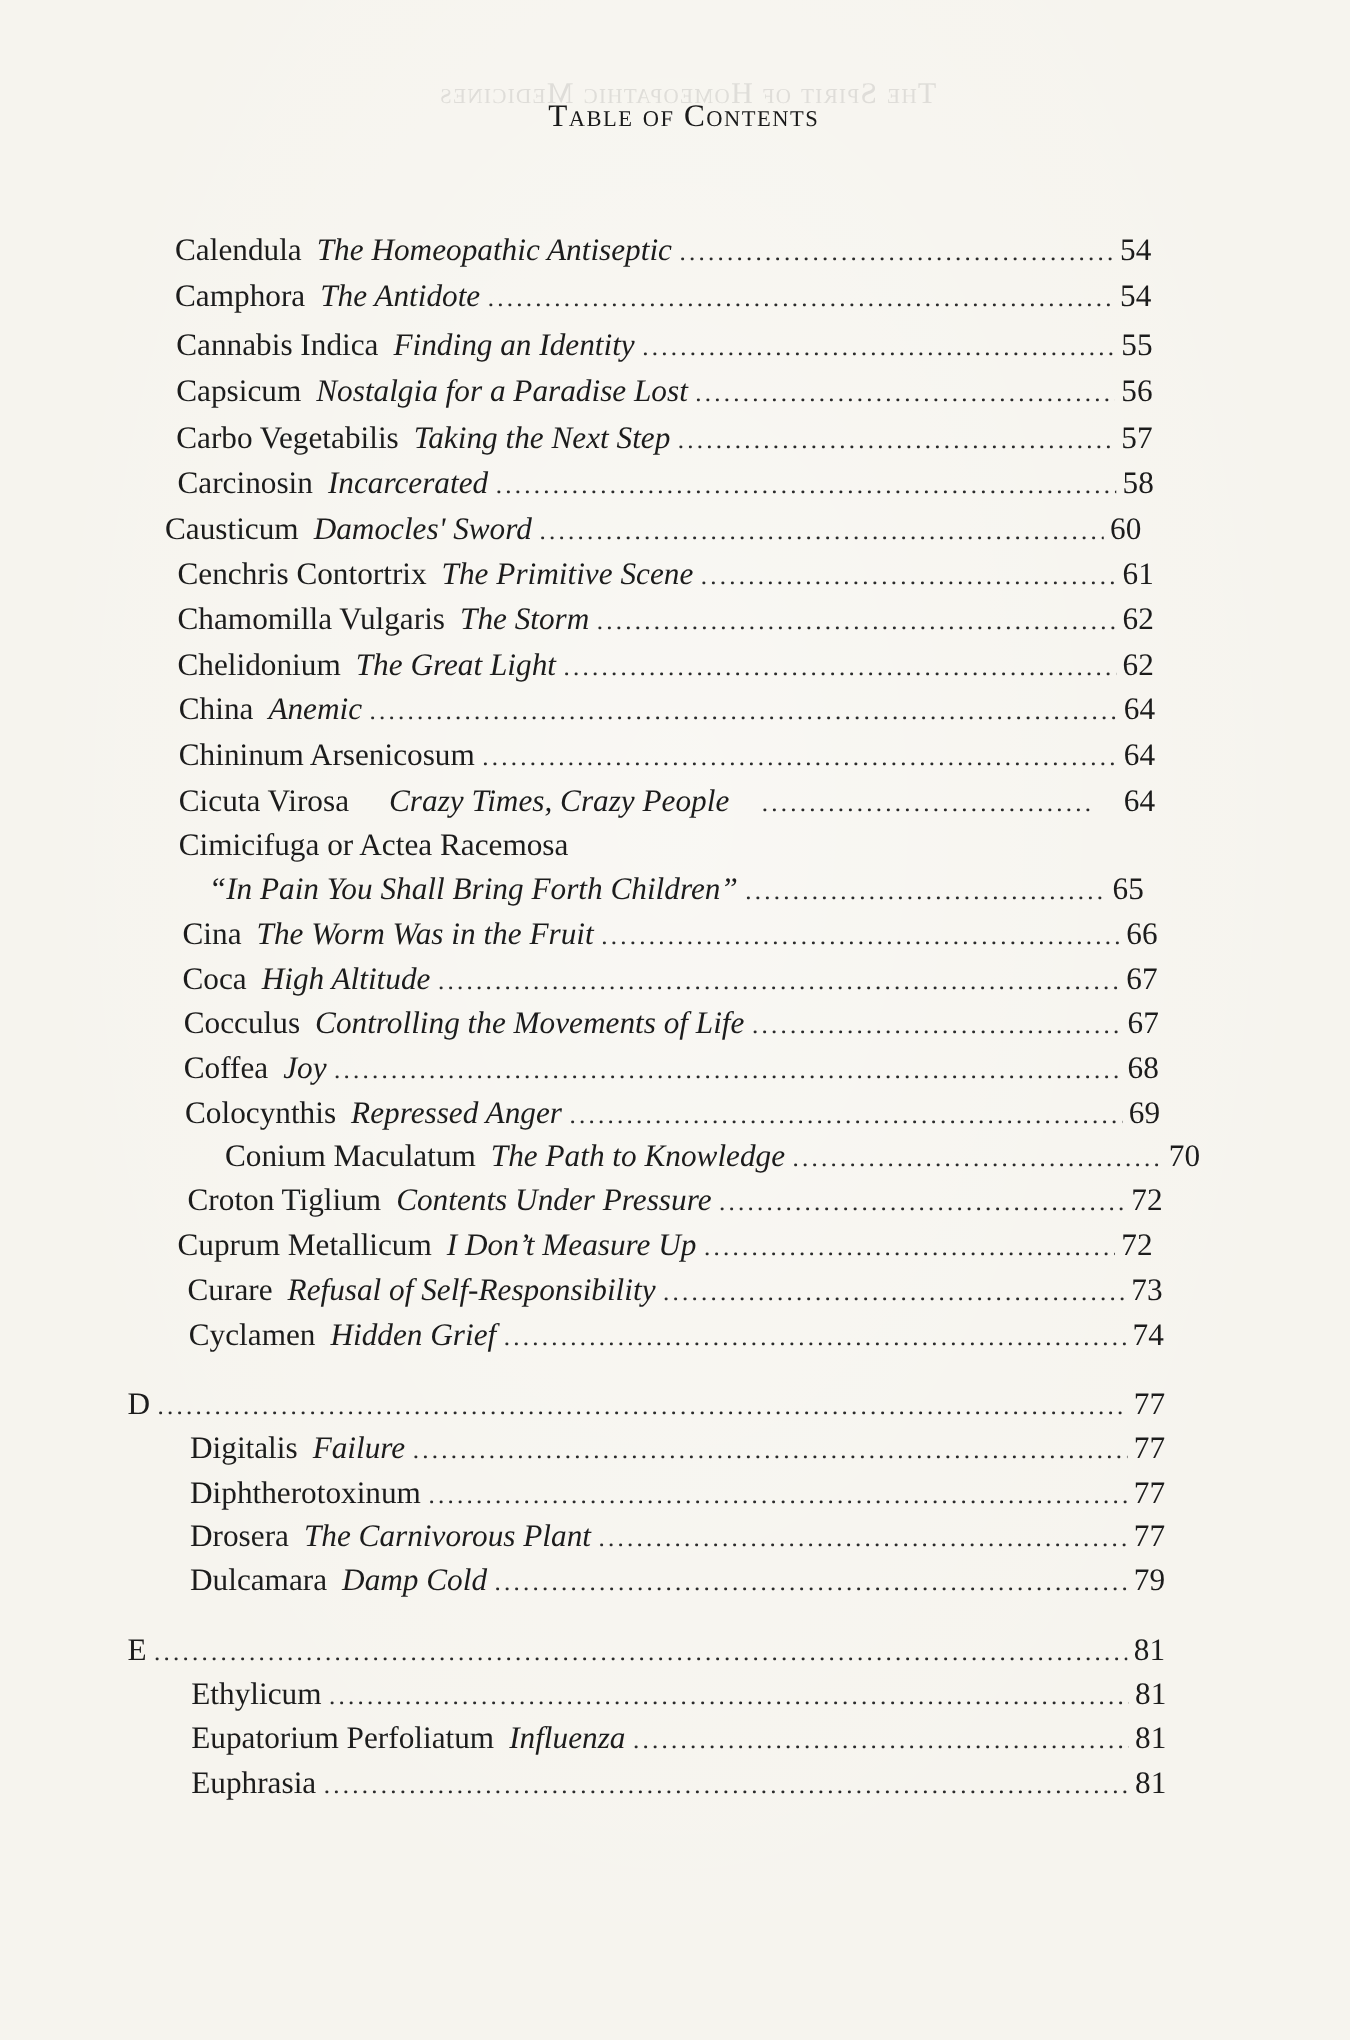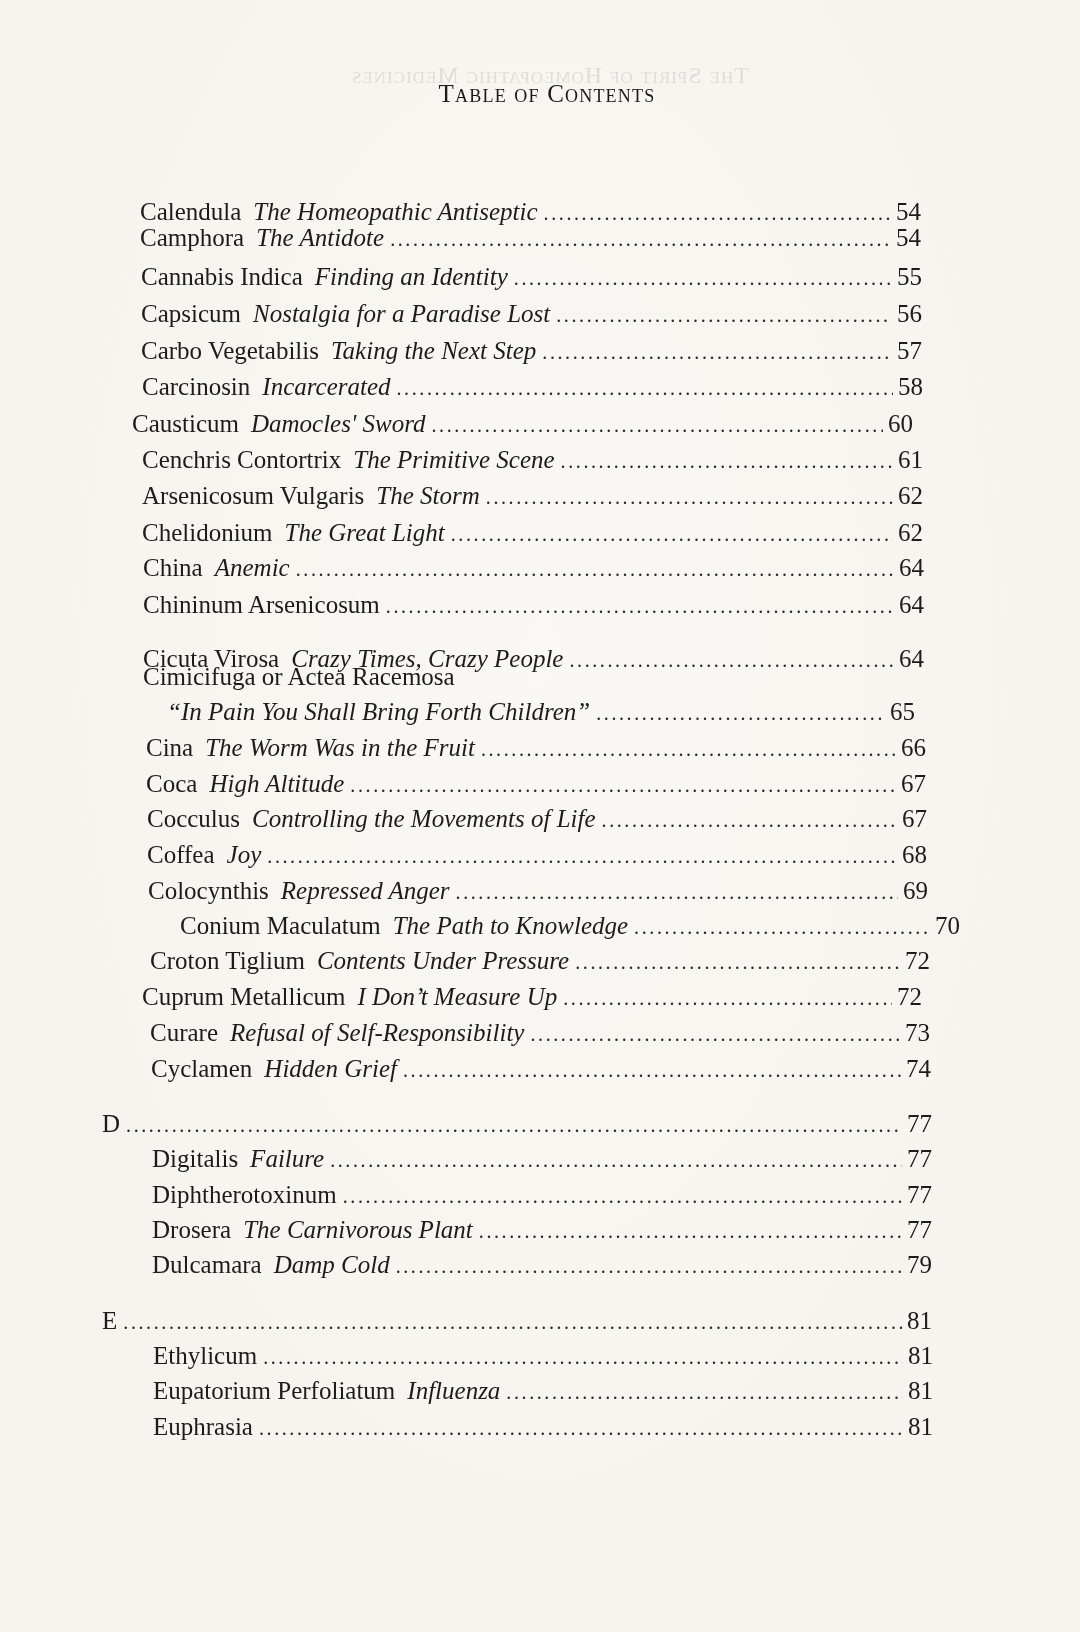--- a/index.html
+++ b/index.html
@@ -98,21 +98,21 @@
 <body>
 
 <div class="page">
 
   <div class="bleed-header" aria-hidden="true">The Spirit of Homeopathic Medicines</div>
 
   <h1 class="toc-title">Table of Contents</h1>
 
   <div class="toc">
 
-    <div class="row" style="top:184px;left:140px;width:781px;margin-top:11px;">
+    <div class="row" style="top:184px;left:140px;width:781px;">
       <span class="name">Calendula</span>
       <span class="sub">The Homeopathic Antiseptic</span>
       <span class="leader"></span>
       <span class="page-num">54</span>
     </div>
     <div class="row" style="top:221px;left:140px;width:781px;">
       <span class="name">Camphora</span>
       <span class="sub">The Antidote</span>
       <span class="leader"></span>
       <span class="page-num">54</span>
@@ -147,21 +147,21 @@
       <span class="leader"></span>
       <span class="page-num">60</span>
     </div>
     <div class="row" style="top:443px;left:142px;width:781px;">
       <span class="name">Cenchris Contortrix</span>
       <span class="sub">The Primitive Scene</span>
       <span class="leader"></span>
       <span class="page-num">61</span>
     </div>
     <div class="row" style="top:479px;left:142px;width:781px;">
-      <span class="name">Arsenicosum Vulgaris</span>
+      <span class="name">Chamomilla Vulgaris</span>
       <span class="sub">The Storm</span>
       <span class="leader"></span>
       <span class="page-num">62</span>
     </div>
     <div class="row" style="top:516px;left:142px;width:781px;">
       <span class="name">Chelidonium</span>
       <span class="sub">The Great Light</span>
       <span class="leader"></span>
       <span class="page-num">62</span>
     </div>
@@ -170,21 +170,21 @@
       <span class="sub">Anemic</span>
       <span class="leader"></span>
       <span class="page-num">64</span>
     </div>
     <div class="row" style="top:588px;left:143px;width:781px;">
       <span class="name">Chininum Arsenicosum</span>
 
       <span class="leader"></span>
       <span class="page-num">64</span>
     </div>
-    <div class="row" style="top:642px;left:143px;width:781px;">
+    <div class="row" style="top:625px;left:143px;width:781px;gap:20px;">
       <span class="name">Cicuta Virosa</span>
       <span class="sub">Crazy Times, Crazy People</span>
       <span class="leader"></span>
       <span class="page-num">64</span>
     </div>
     <div class="row" style="top:660px;left:143px;width:781px;">
       <span class="name">Cimicifuga or Actea Racemosa</span>
     </div>
     <div class="row" style="top:695px;left:167px;width:748px;justify-content:center;">
       <span class="sub" style="margin-left:0">“In Pain You Shall Bring Forth Children”</span>

